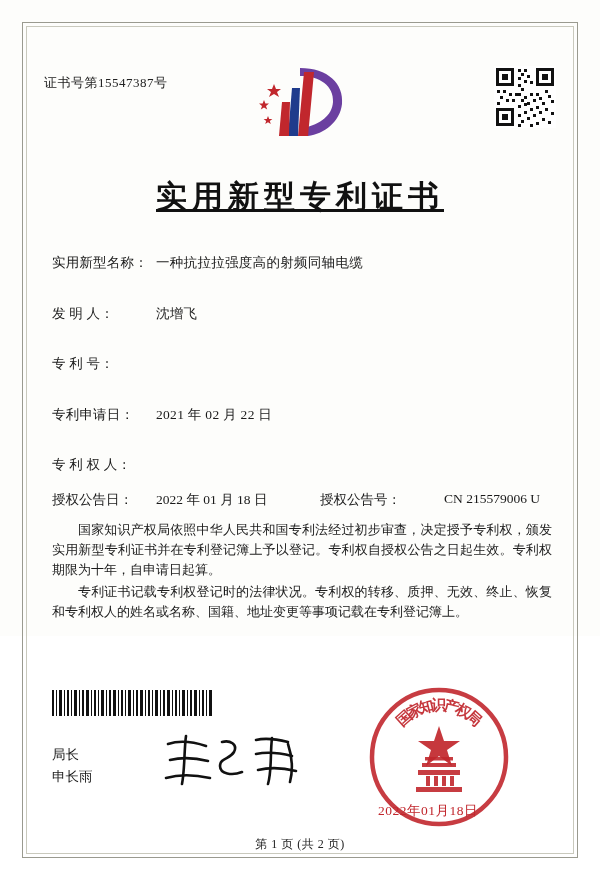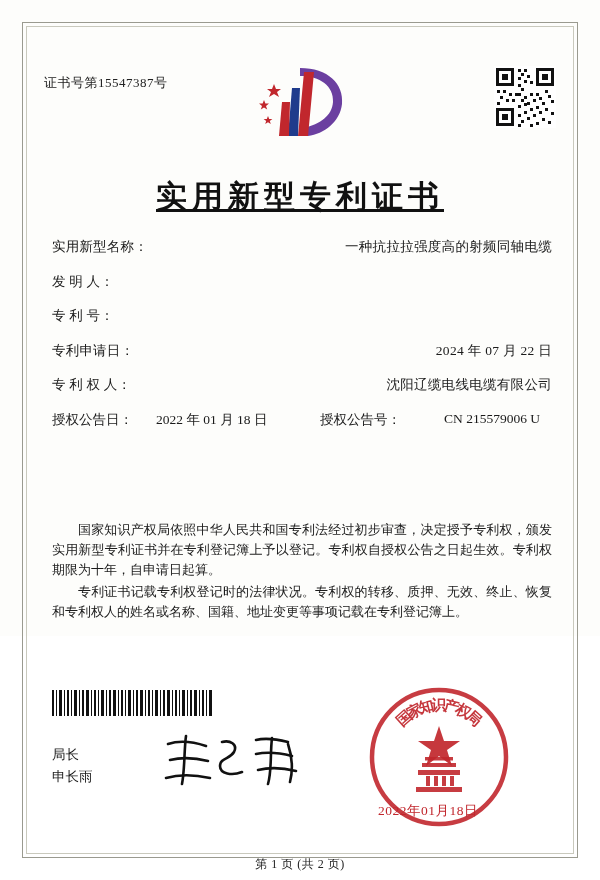--- a/index.html
+++ b/index.html
@@ -80,25 +80,25 @@
     align-items: baseline;
     margin-bottom: 16.5px;
     font-size: 13.5px;
     color: #1b1b1b;
   }
   .field-label {
     width: 104px;
     flex: 0 0 104px;
     letter-spacing: 0.2px;
     white-space: nowrap;
+    margin-top: 16px;
   }
   .field-value {
     flex: 1 1 auto;
     letter-spacing: 0.3px;
-    text-align: right;
   }
 
   
   .dual-row {
     display: flex;
     align-items: flex-end;
     font-size: 13.5px;
     margin-bottom: 4px;
   }
   .dual-left {
@@ -161,21 +161,21 @@
     left: 378px; top: 794px;
     font-size: 13.5px;
     color: #c1272d;
     letter-spacing: 0.5px;
     margin-top: 8px;
   }
 
   
   .footer {
     position: absolute;
-    left: 0; top: 856px;
+    left: 0; top: 836px;
     width: 600px;
     text-align: center;
     font-size: 12px;
     color: #222;
     letter-spacing: 0.5px;
   }
 </style>
 </head>
 <body>
 
@@ -265,31 +265,31 @@
 
   <div class="title">实用新型专利证书</div>
 
   <div class="fields">
     <div class="field-row">
       <span class="field-label">实用新型名称：</span>
       <span class="field-value">一种抗拉拉强度高的射频同轴电缆</span>
     </div>
     <div class="field-row">
       <span class="field-label">发 明 人：</span>
+      <span class="field-value">沈增飞</span>
     </div>
     <div class="field-row">
       <span class="field-label">专 利 号：</span>
     </div>
     <div class="field-row">
       <span class="field-label">专利申请日：</span>
-      <span class="field-value">2024 年 07 月 22 日</span>
+      <span class="field-value">2021 年 02 月 22 日</span>
     </div>
     <div class="field-row">
       <span class="field-label">专 利 权 人：</span>
-      <span class="field-value">沈阳辽缆电线电缆有限公司</span>
     </div>
 
     <div class="dual-row">
       <div class="dual-left">
         <span class="lbl">授权公告日：</span>
         <span>2022 年 01 月 18 日</span>
       </div>
       <div class="dual-right">
         <span class="lbl">授权公告号：</span>
         <span>CN 215579006 U</span>

